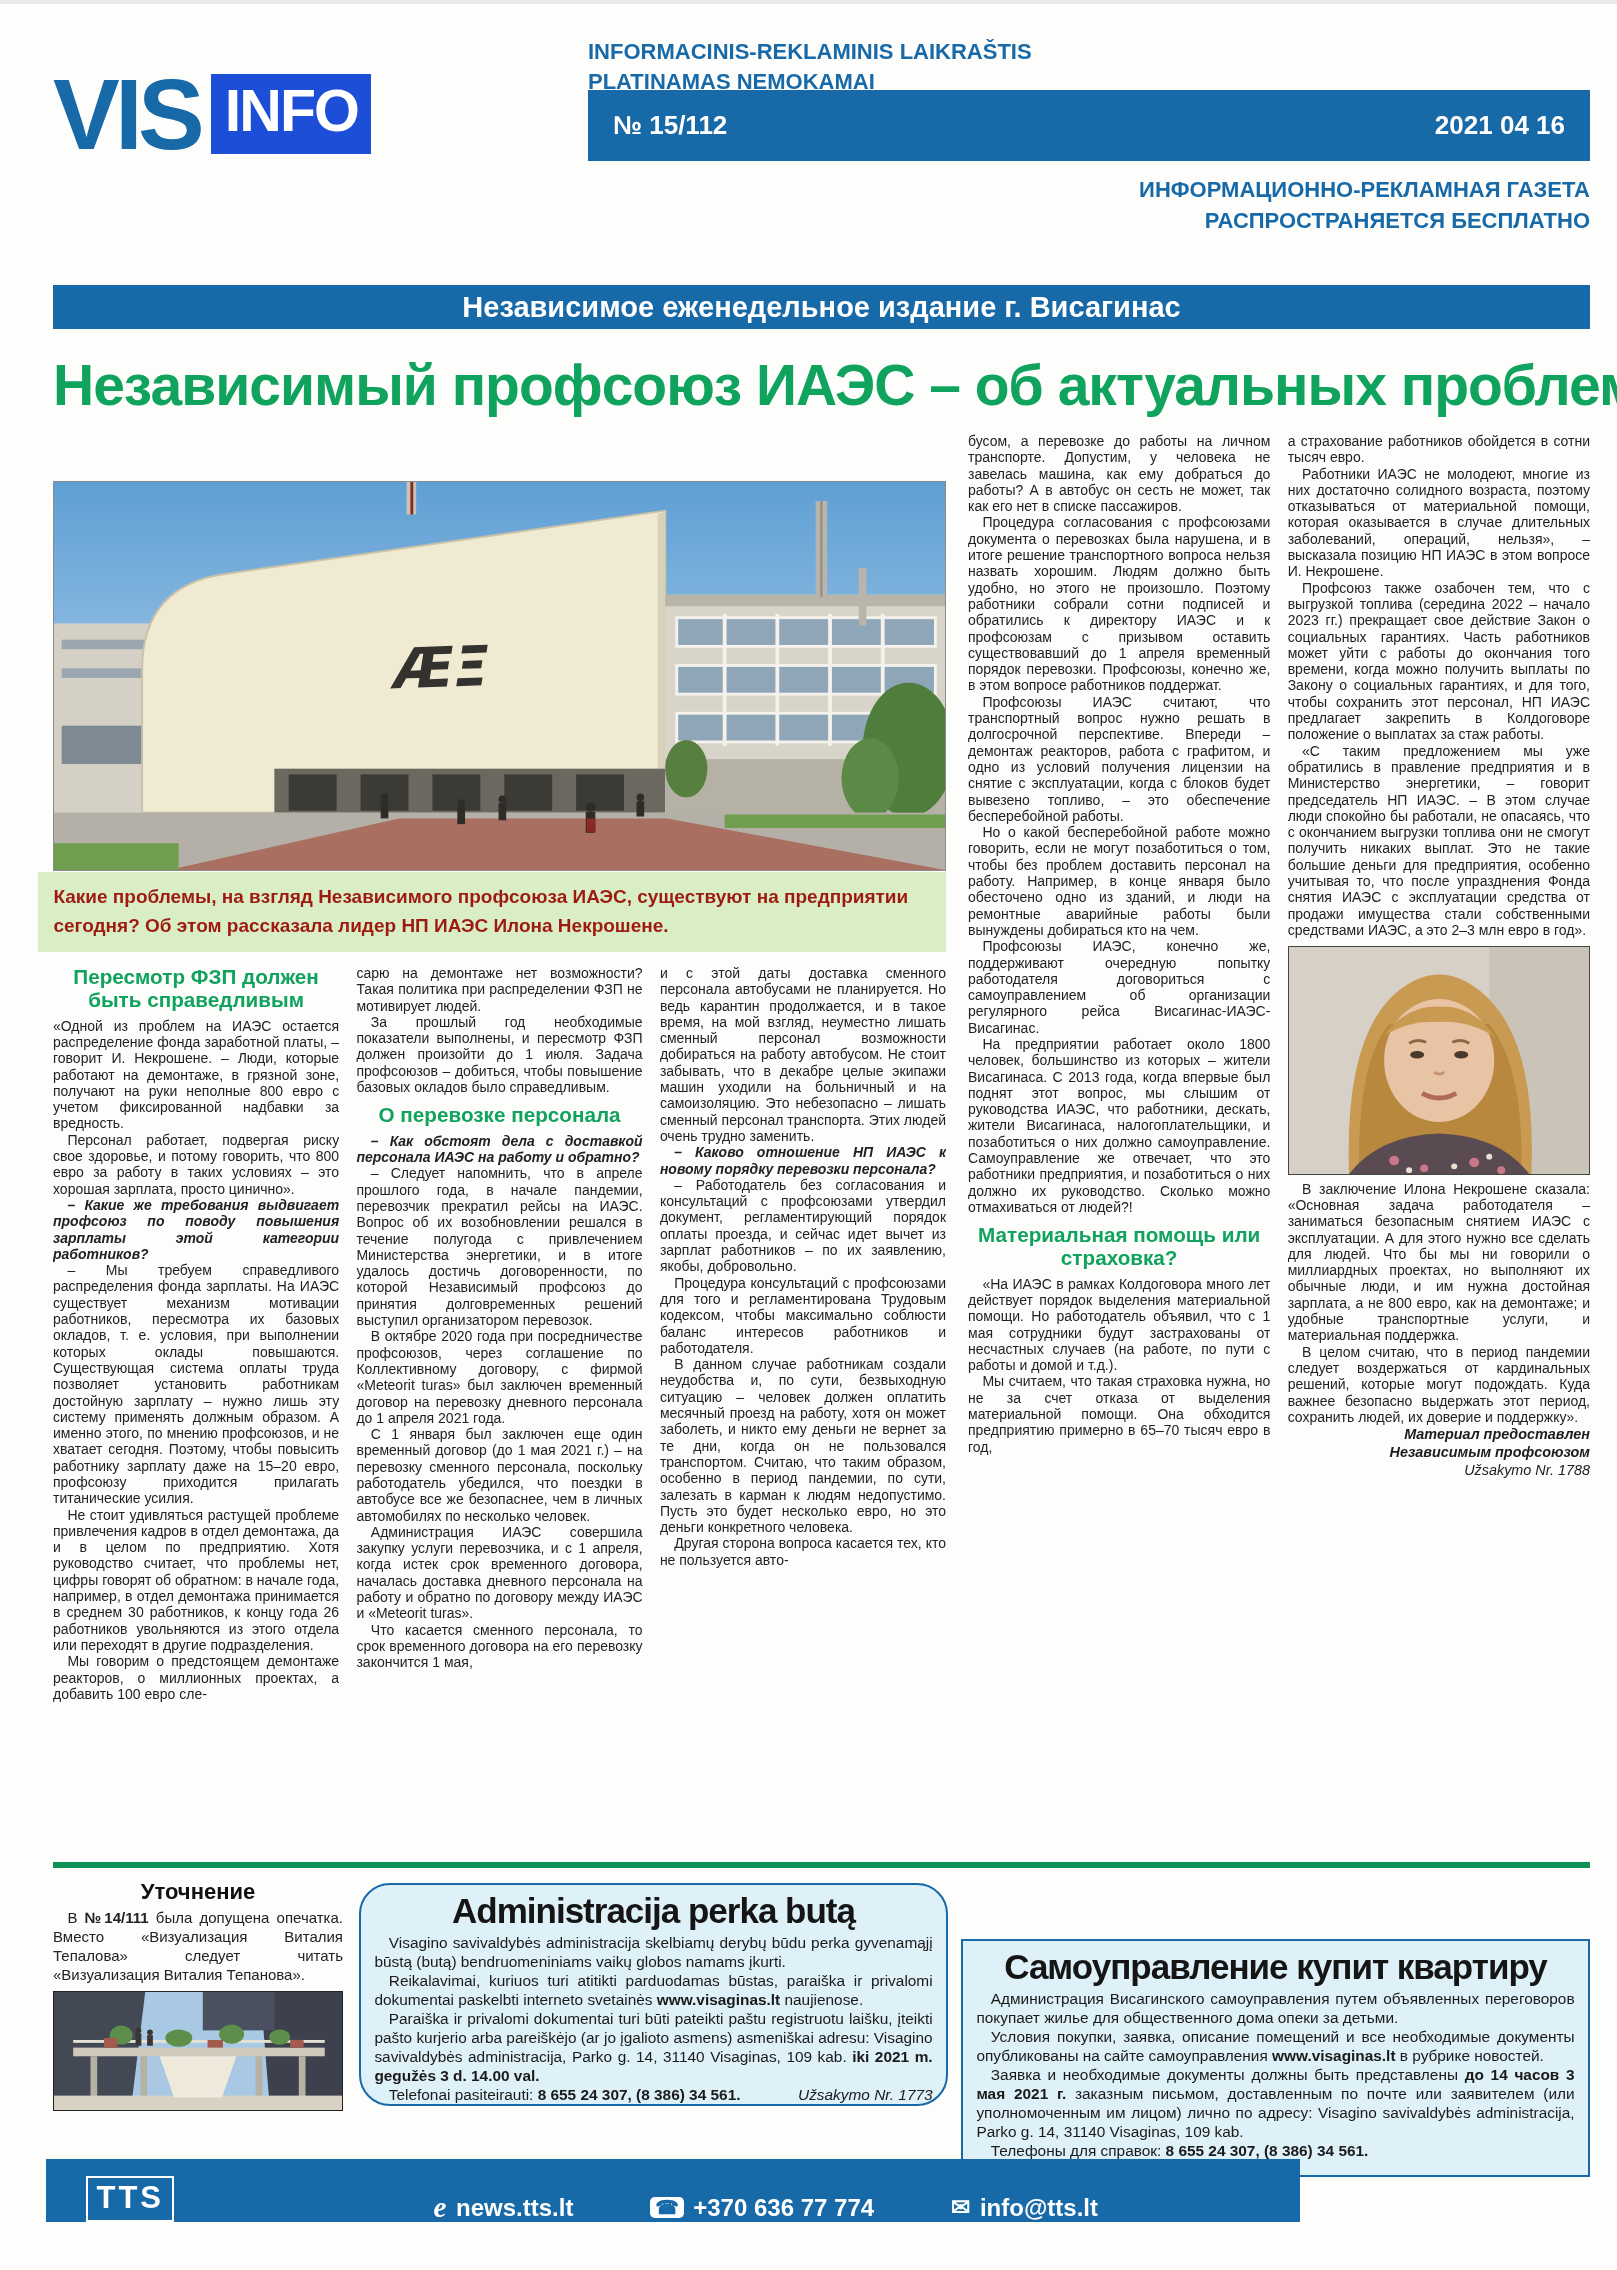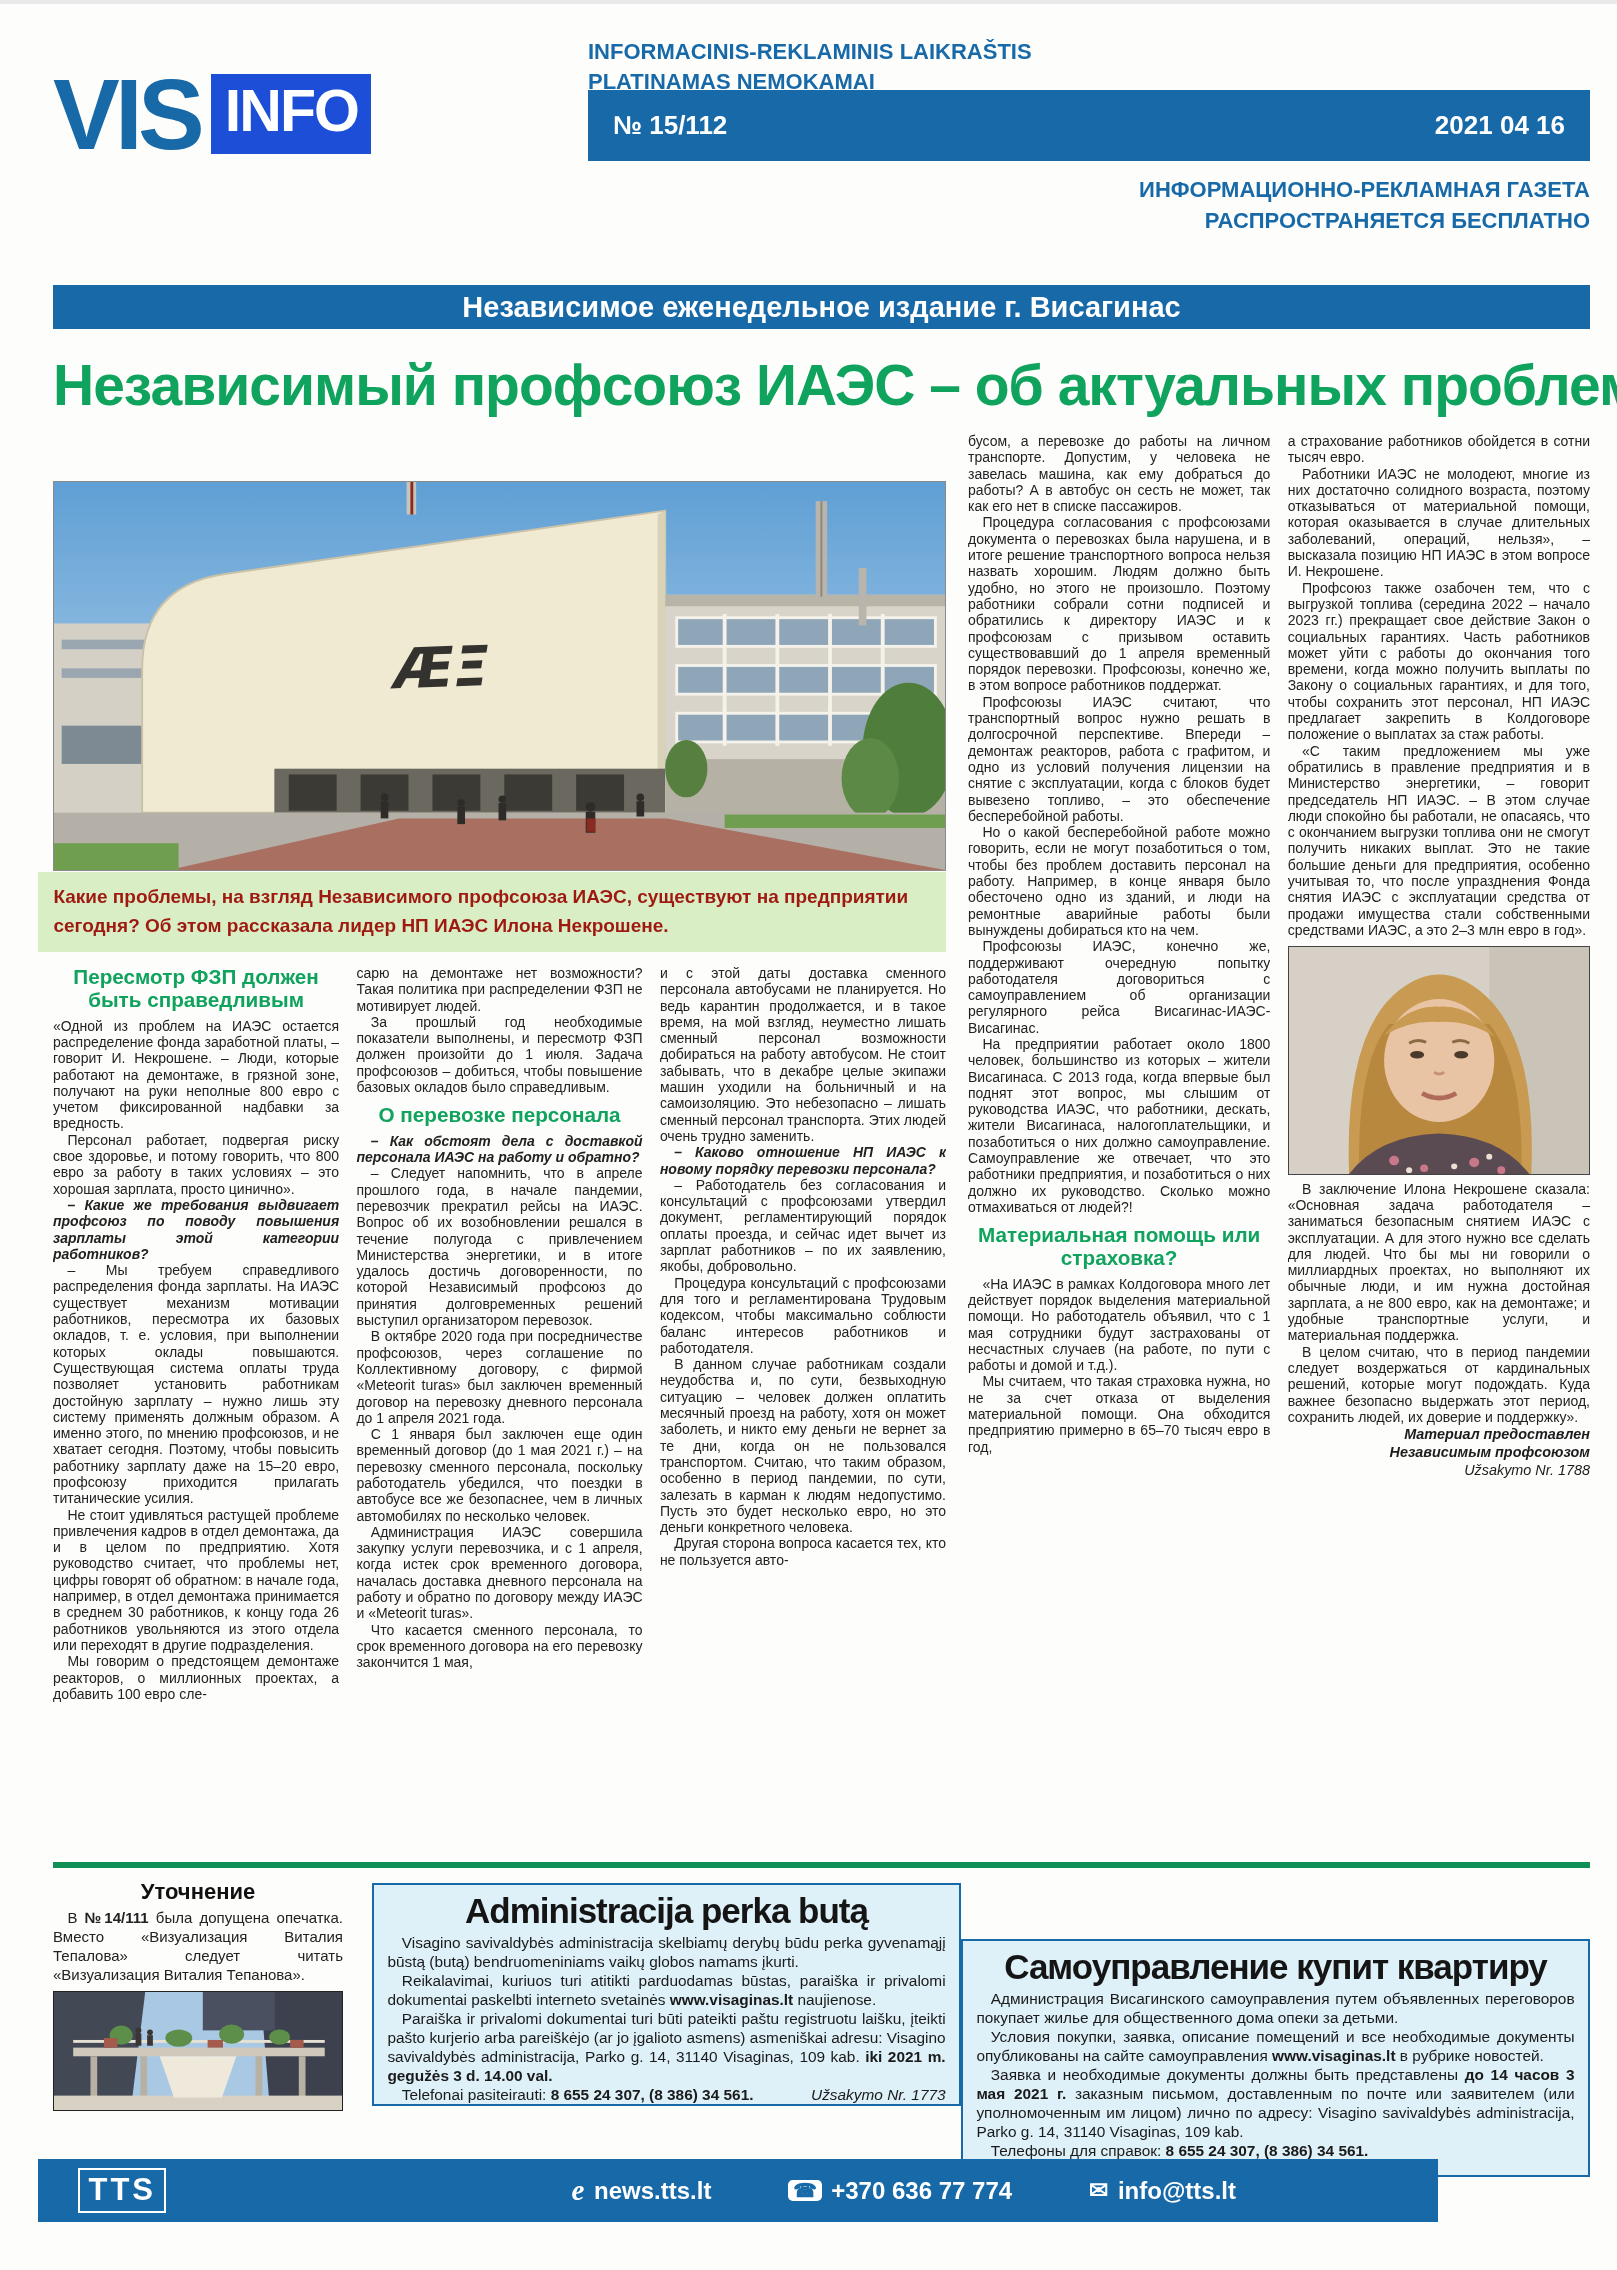--- a/index.html
+++ b/index.html
@@ -43,29 +43,29 @@
   
   .divider{position:absolute;left:53px;top:1858px;width:1537px;height:5.8px;background:#0f9156;}
   .clarif{position:absolute;left:53px;top:1875px;width:290px;}
   .clarif h2{margin:0 0 2.9px;font-size:22px;text-align:center;font-weight:bold;color:#111;}
   .clarif p{margin:0;font-size:15px;line-height:19px;text-align:justify;text-indent:14.4px;color:#222;}
   .clarif .b{font-weight:bold;}
   .clarif-img{margin-top:6.7px;height:118px;border:1px solid #222;overflow:hidden;}
   .clarif-img svg{display:block;width:100%;height:100%;}
   .ad{position:absolute;background:#def0f8;border:2.9px solid #1769a8;box-sizing:border-box;
       padding:5.8px 13.4px;overflow:hidden;}
-  .ad1{left:372px;top:1879px;width:589px;height:223px;}
+  .ad1{left:359px;top:1879px;width:589px;height:223px;border-radius:31px;}
   .ad2{left:961px;top:1935px;width:629px;height:238px;}
   .ad h2{margin:0 0 1.9px;text-align:center;font-size:35px;font-weight:bold;color:#151515;letter-spacing:-1px;}
   .ad p{margin:0;font-size:15.4px;line-height:19px;text-align:justify;text-indent:14.4px;color:#1a1a1a;}
   .ad .b{font-weight:bold;}
   .ad .ad-order{float:right;font-style:italic;font-weight:normal;margin-left:11.5px;}
   
-  footer.bar{position:absolute;left:38px;top:2155px;width:1400px;height:63px;background:#1769a8;display:flex;
-      align-items:center;color:#fff;}
+  footer.bar{position:absolute;left:46px;top:2155px;width:1254px;height:63px;background:#1769a8;display:flex;
+      align-items:flex-end;color:#fff;}
   .tts{margin-left:40px;border:2.9px solid #fff;padding:1.9px 8.6px 3.8px;font-weight:bold;font-size:31px;
       letter-spacing:2.9px;color:#fff;}
   .f-items{margin-left:auto;display:flex;gap:77px;padding-right:202px;font-weight:bold;font-size:24px;
       align-items:center;}
   .f-item{display:flex;align-items:center;gap:9.6px;cursor:pointer;}
   .f-ico{font-size:23px;line-height:1;}
   .f-ico.boxed{background:#fff;color:#1769a8;border-radius:4.8px;padding:1px 4.8px;font-size:19px;}
   .f-ico.e{font-style:italic;font-family:"Liberation Serif",serif;font-size:29px;font-weight:bold;}
 </style>
 </head>

